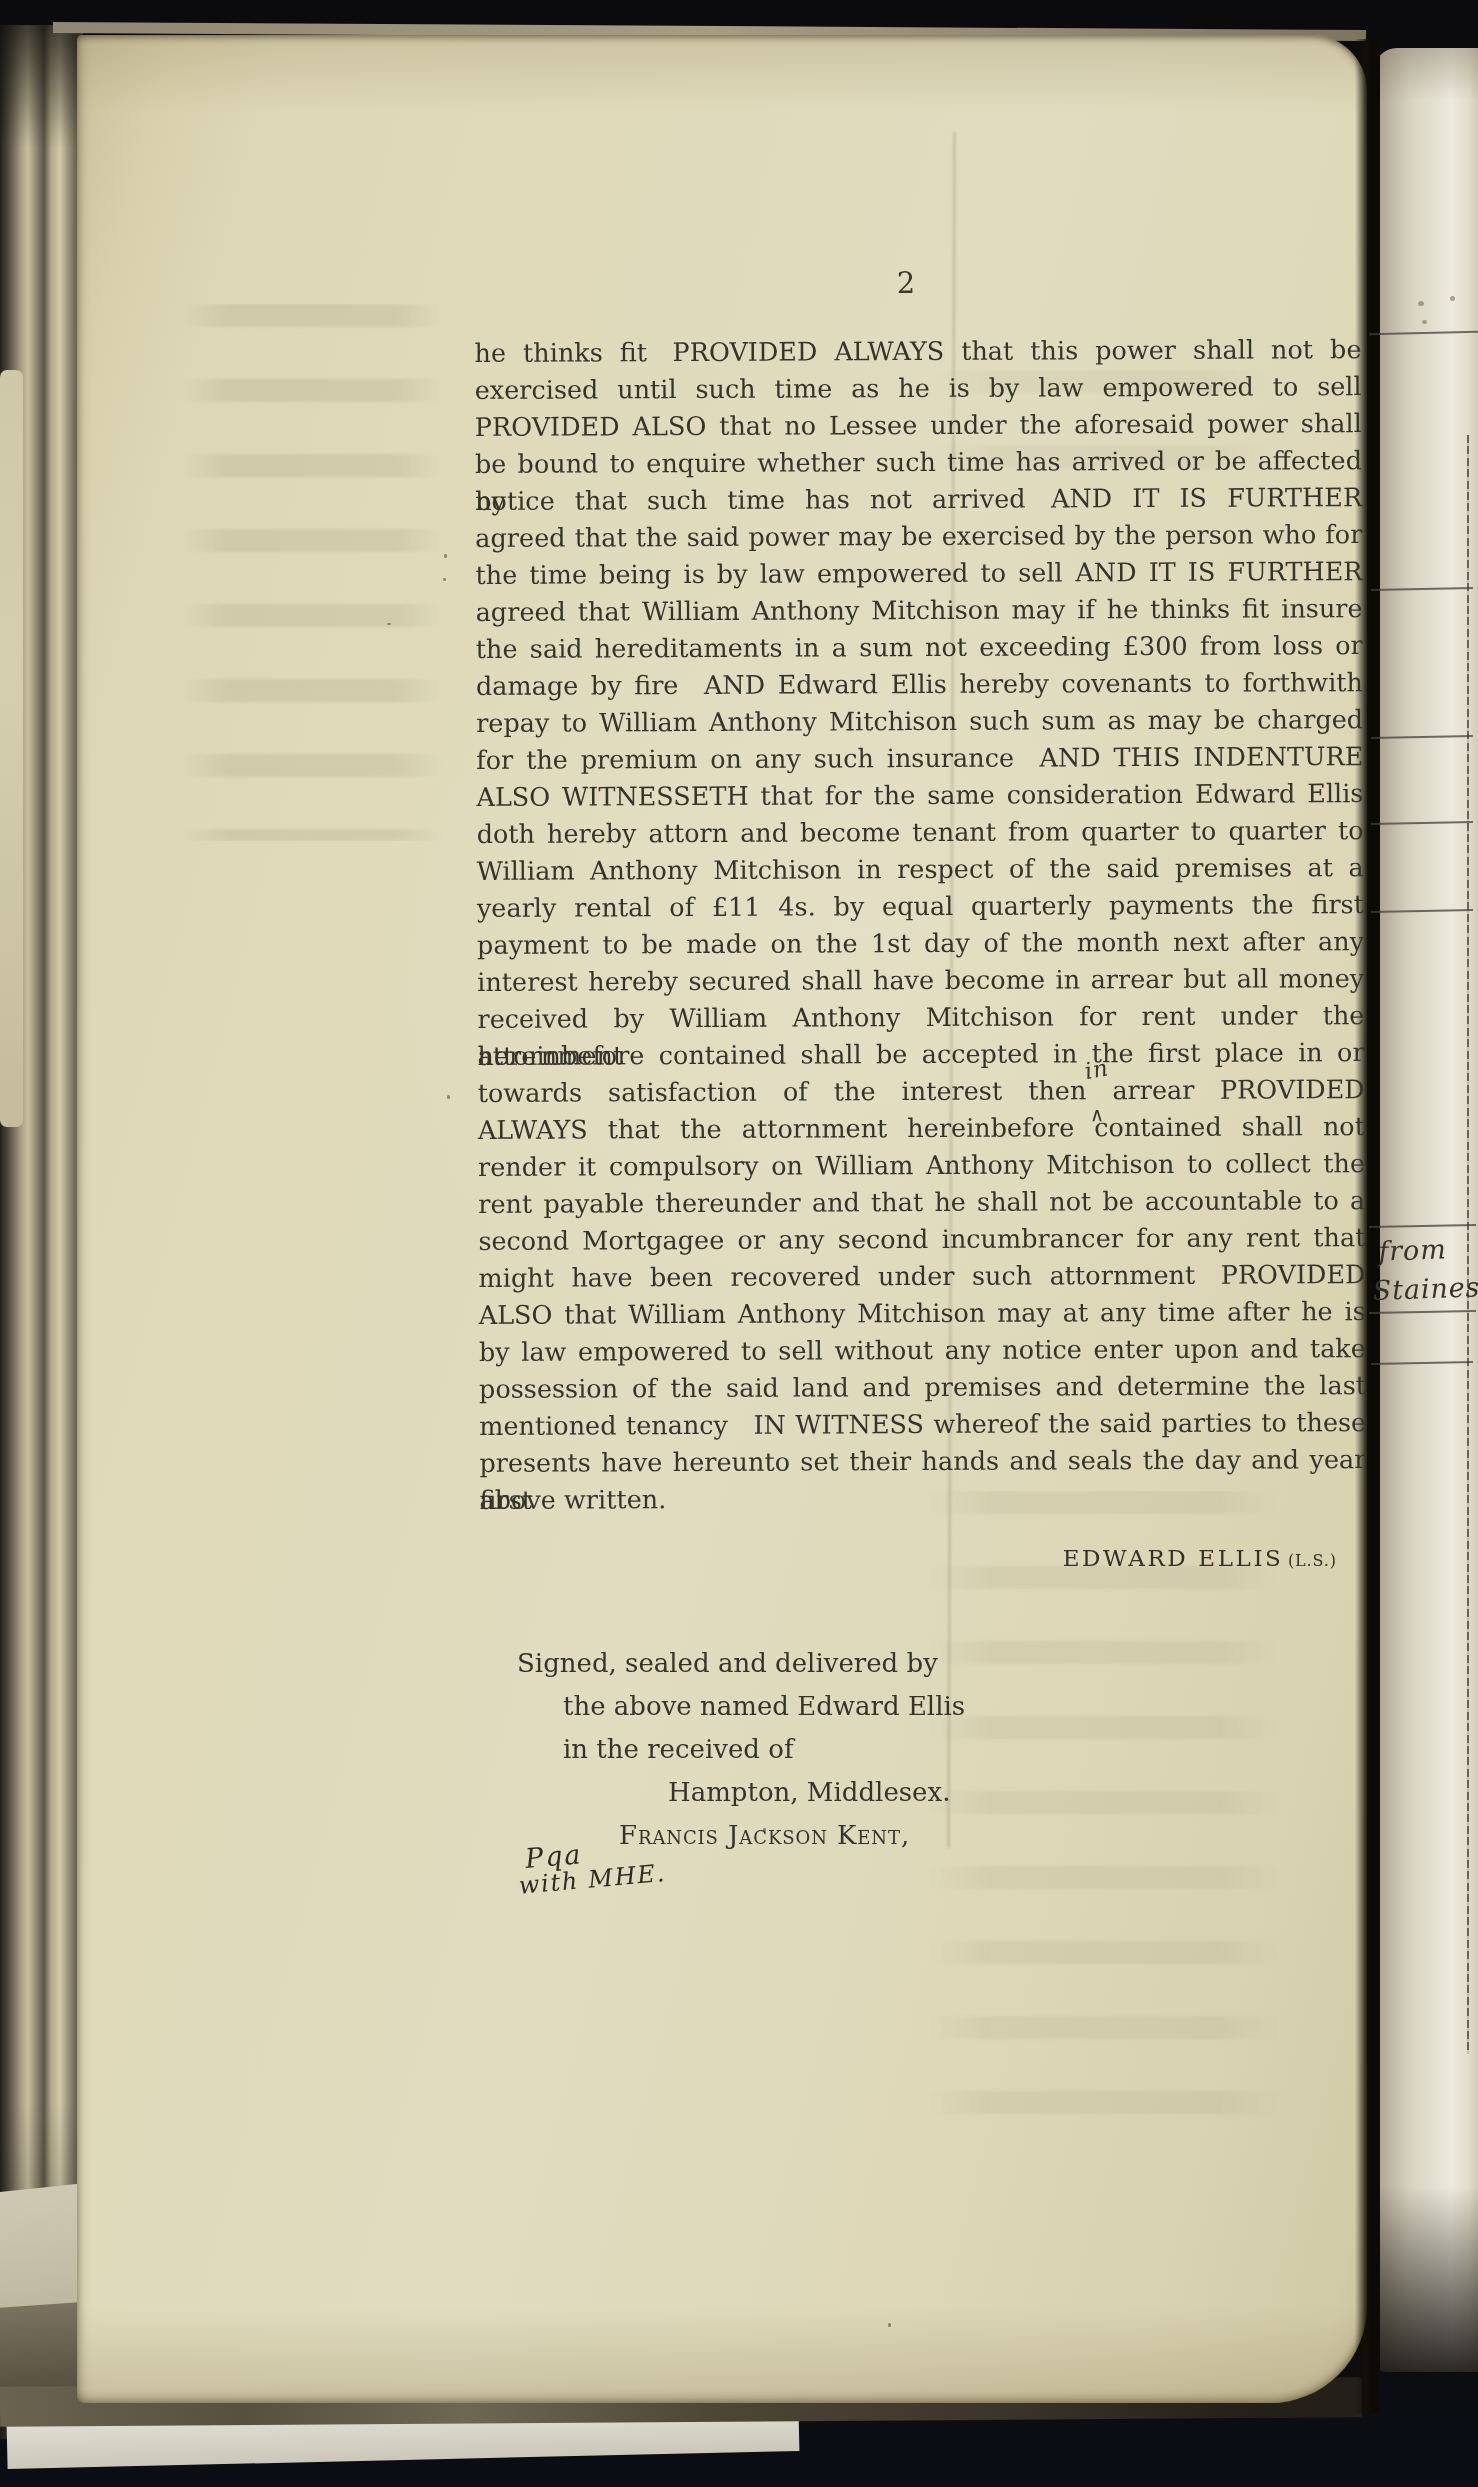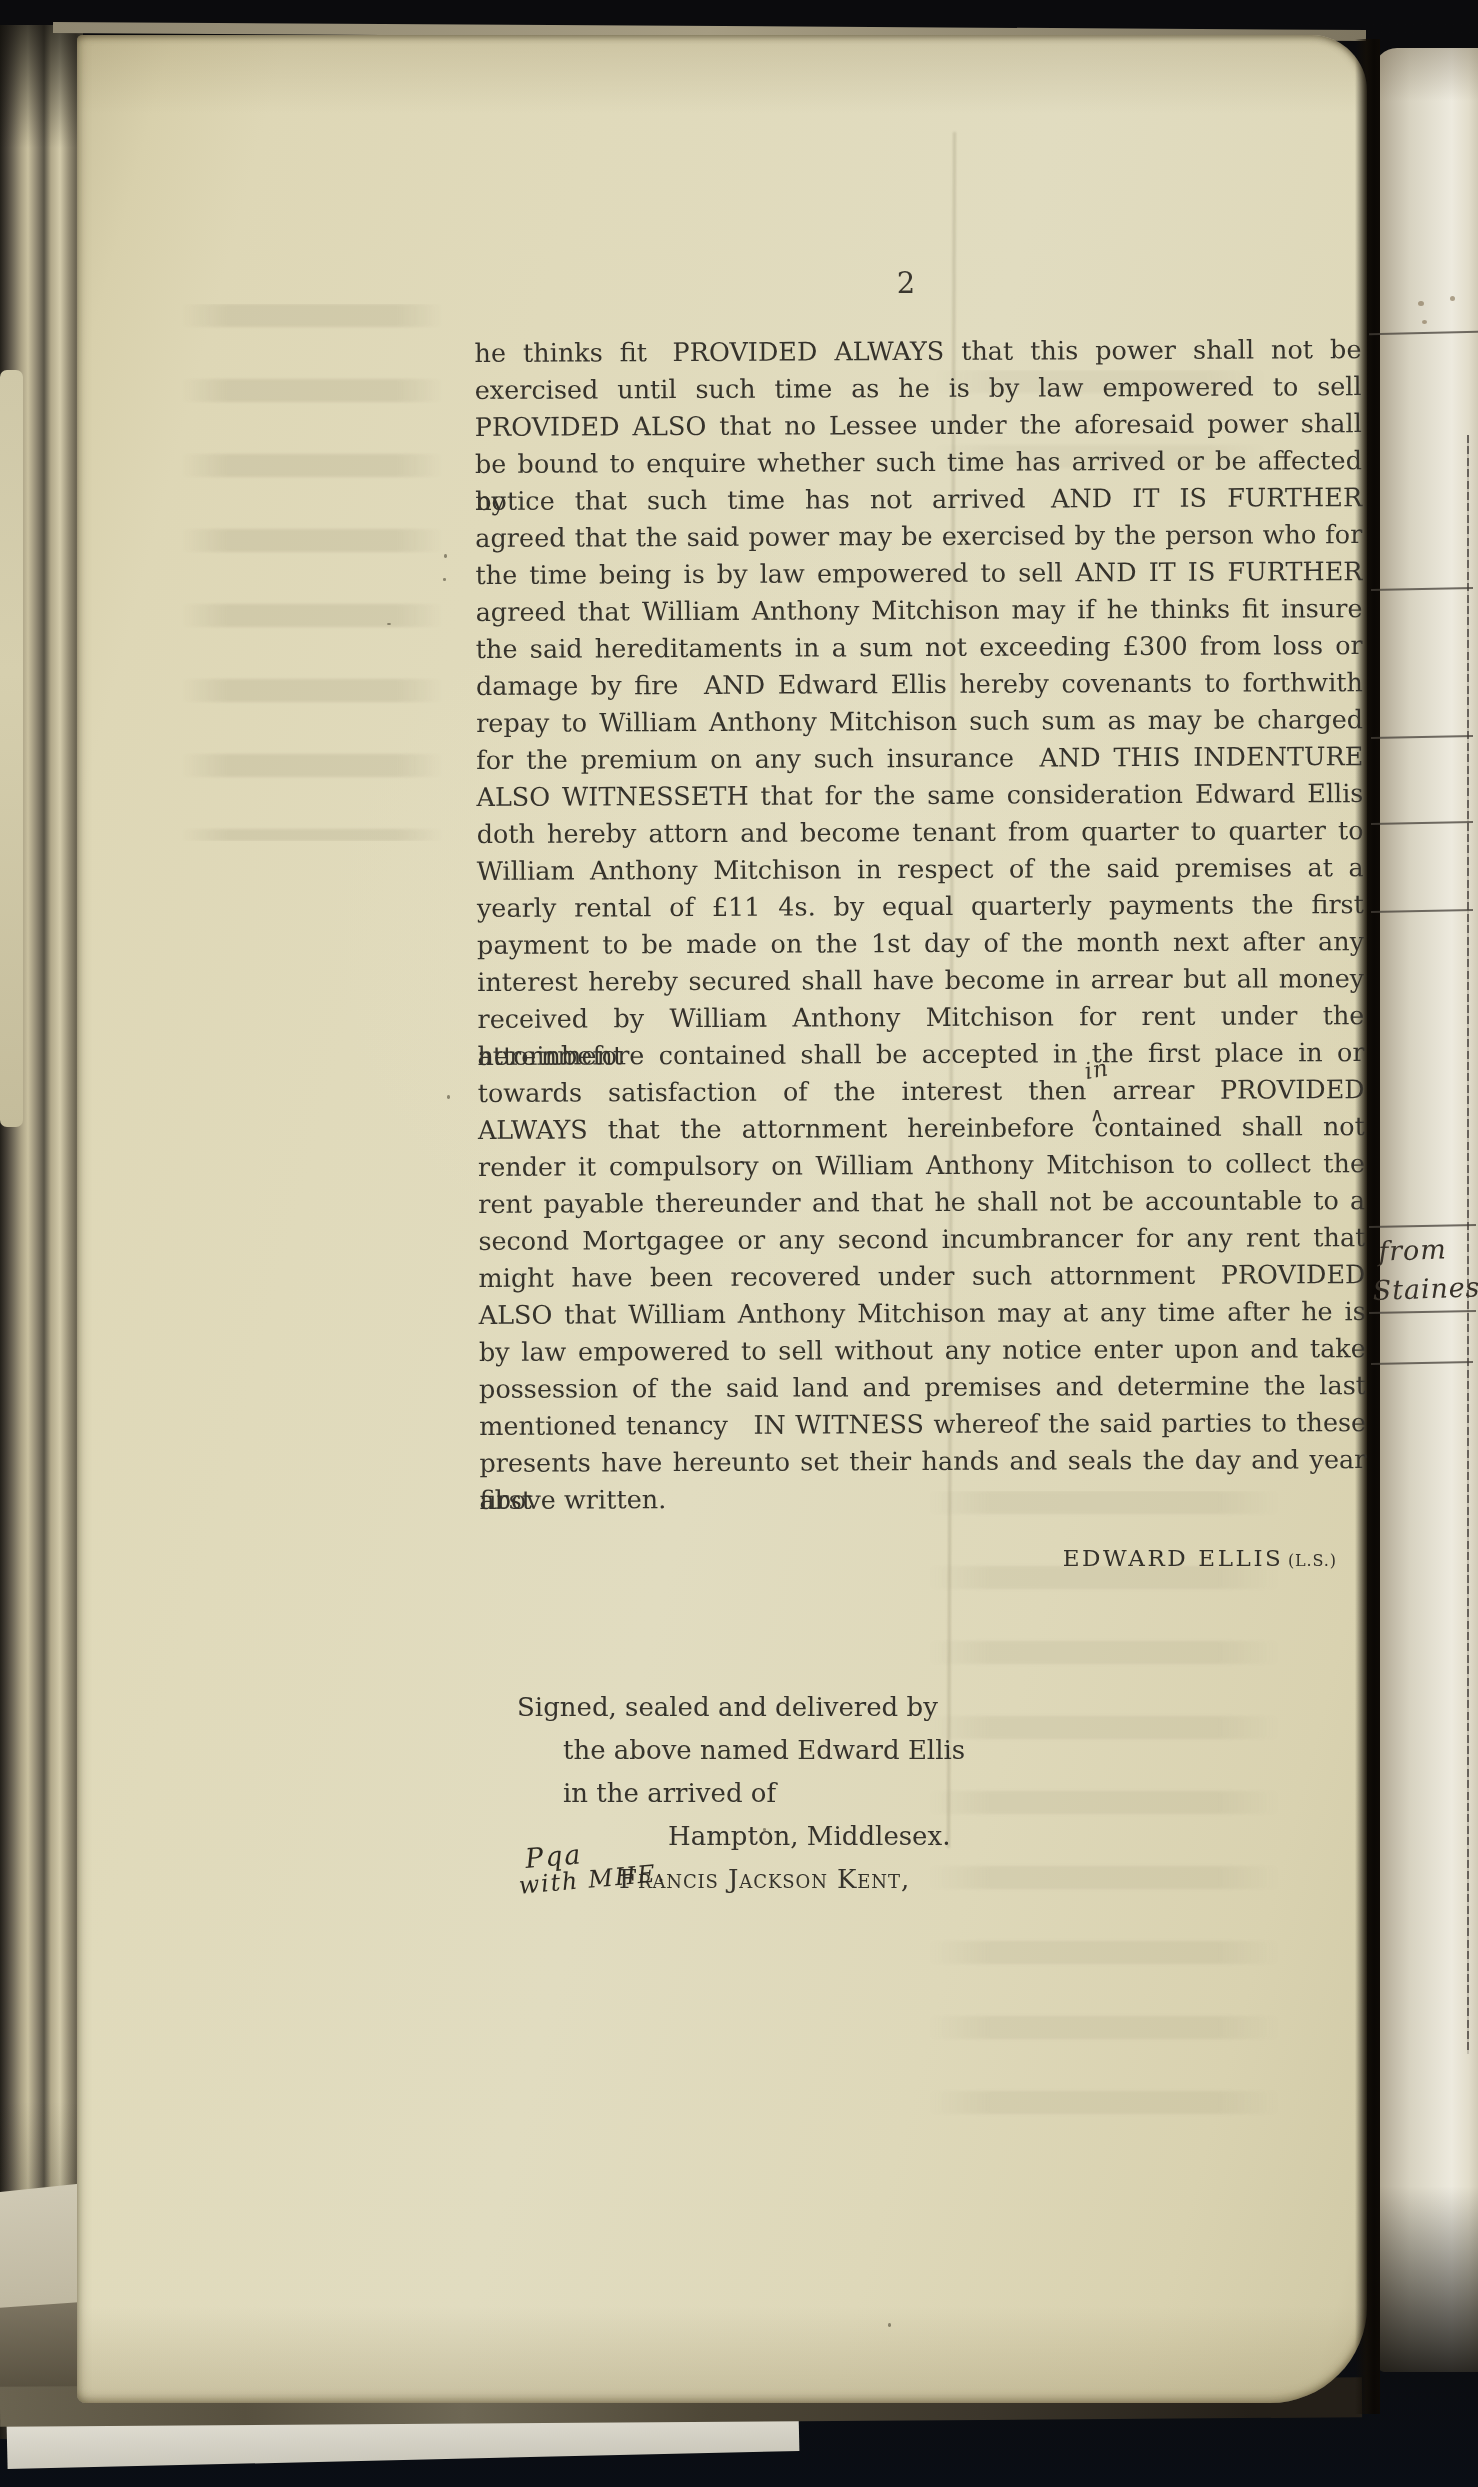--- a/index.html
+++ b/index.html
@@ -151,21 +151,21 @@
     position:absolute;left:3.5px;top:5.3px;font-size:19.4px;color:#3a352c;
   }
   .signature-line{
     position:absolute;left:792px;top:1545px;width:545px;
     text-align:right;z-index:9;color:#34312a;white-space:nowrap;
   }
   .signature-line .sig-name{font-size:23px;letter-spacing:2.6px;}
   .signature-line .sig-seal{font-size:16px;letter-spacing:0.9px;}
   .attestation{
     position:absolute;left:517px;top:1642px;width:616px;
-    font-size:26px;color:#36332c;z-index:9;margin-top:44px;
+    font-size:26px;color:#36332c;z-index:9;
   }
   .att-line{height:43px;line-height:43px;white-space:nowrap;}
   .ind-1{padding-left:46px;}
   .ind-2{padding-left:46px;}
   .ind-3{padding-left:102px;font-variant:small-caps;letter-spacing:0.9px;}
   .ind-4{padding-left:151px;}
   .hand-note{
     position:absolute;left:526px;top:1837px;z-index:9;color:#2e2a22;
     font-style:italic;transform:rotate(-5deg);letter-spacing:1.8px;
   }
@@ -250,21 +250,21 @@
     </div>
 
   <div class="signature-line">
     <span class="sig-name">EDWARD ELLIS</span>
     <span class="sig-seal">(L.S.)</span>
   </div>
 
   <div class="attestation">
     <div class="att-line ind-0">Signed, sealed and delivered by</div>
     <div class="att-line ind-1">the above named Edward Ellis</div>
-    <div class="att-line ind-2">in the arrived of</div>
+    <div class="att-line ind-2">in the received of</div>
     <div class="att-line ind-4">Hampton, Middlesex.</div>
     <div class="att-line ind-3">Francis Jackson Kent,</div>
   </div>
 
   <div class="hand-note">
     <span class="hl1">Pqa</span>
     <span class="hl2">with MHE.</span>
   </div>
 
 <div class="rule-line" style="top: 332px; left: 1369px; width: 110px;"></div>

